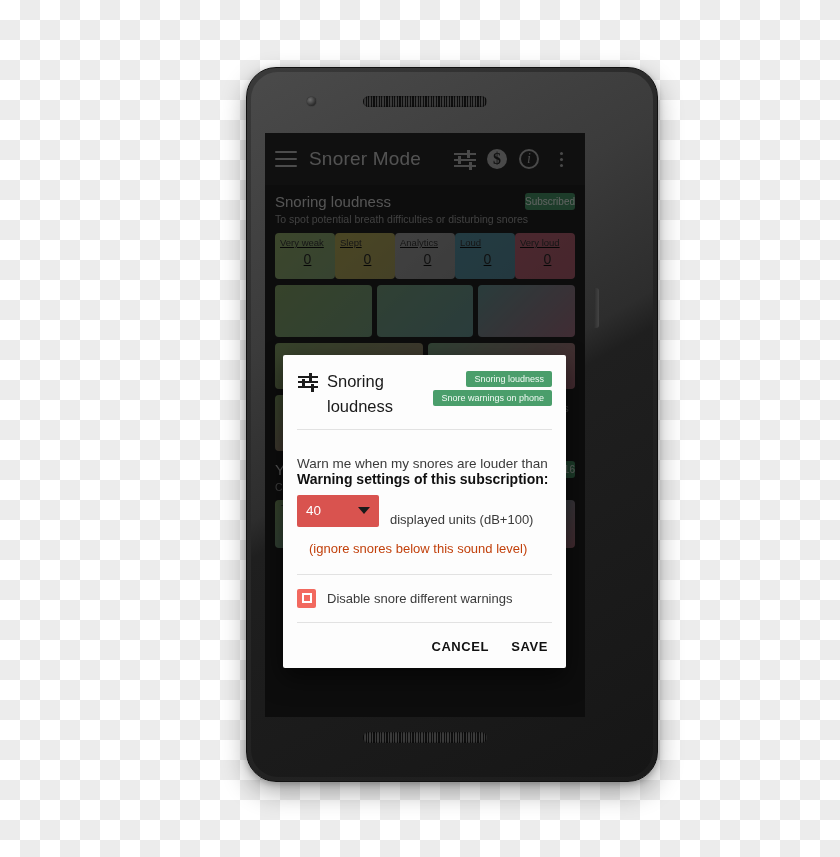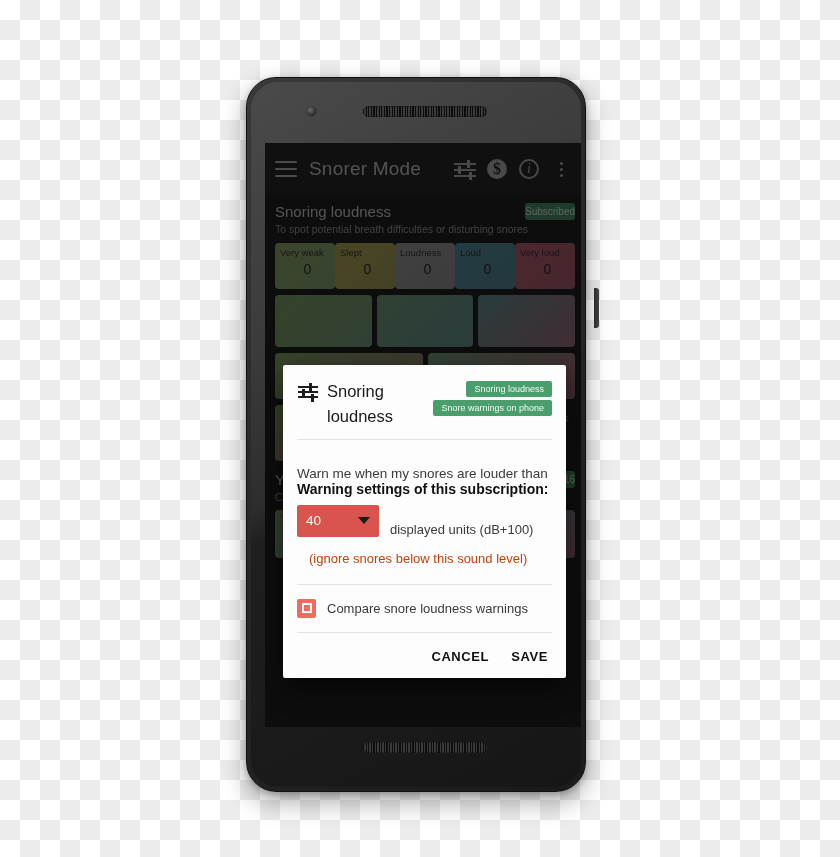--- a/index.html
+++ b/index.html
@@ -10,21 +10,21 @@
     background-image:
       linear-gradient(45deg,#ececec 25%,transparent 25%,transparent 75%,#ececec 75%,#ececec),
       linear-gradient(45deg,#ececec 25%,transparent 25%,transparent 75%,#ececec 75%,#ececec);
     background-size:40px 40px;
     background-position:0 0,20px 20px;
     position:relative;
   }
 
   
   #phone{
-    position:absolute;left:246px;top:77px;width:340px;height:715px;
+    position:absolute;left:246px;top:67px;width:412px;height:715px;
     border-radius:30px;
     background:linear-gradient(135deg,#3a3a3a 0%,#2b2b2b 35%,#232323 60%,#1b1b1b 100%);
     box-shadow:0 10px 26px rgba(0,0,0,.33), 0 2px 6px rgba(0,0,0,.25);
     border:1px solid #111;
     box-sizing:border-box;
   }
   #phone-glass{
     position:absolute;left:4px;top:4px;right:4px;bottom:4px;
     border-radius:27px;
     background:linear-gradient(150deg,#4a4a4a 0%,#3b3b3b 30%,#2d2d2d 48%,#1f1f1f 52%,#161616 100%);
@@ -76,21 +76,21 @@
   .dots{display:flex;flex-direction:column;justify-content:center;align-items:center;gap:3px;}
   .dots i{width:3px;height:3px;border-radius:50%;background:#b0b0b0;display:block;}
 
   
   #content{padding:8px 10px 0 10px;}
   .sec-head{display:flex;align-items:center;justify-content:space-between;}
   .sec-title{color:#cfcfcf;font-size:15px;}
   .badge{background:#3e8e5f;color:#e8f3ec;font-size:10px;padding:3px 0;border-radius:3px;}
   .sec-sub{color:#9a9a9a;font-size:10.5px;margin-top:3px;}
 
-  .cards5{display:flex;margin-top:8px;}
+  .cards5{display:flex;margin-top:8px;text-decoration:underline;}
   .c5{flex:1;height:46px;border-radius:4px;padding:4px 0 0 5px;box-sizing:border-box;}
   .c5 .lab{font-size:9.5px;color:#2a2a2a;}
   .c5 .val{font-size:14px;color:#1e1e1e;text-align:center;margin-top:3px;}
 
   .rowcards{display:flex;gap:5px;margin-top:6px;}
   .rc{flex:1;height:52px;border-radius:4px;}
 
   .graphrow{display:flex;gap:8px;margin-top:6px;align-items:flex-start;}
   .graphbox{width:62px;height:56px;border-radius:4px;display:flex;flex-direction:column;
     align-items:center;justify-content:center;}
@@ -194,21 +194,21 @@
         <div class="cards5">
           <div class="c5" style="background:linear-gradient(135deg,#8faa63,#7fa070)">
             <div class="lab">Very weak</div>
             <div class="val">0</div>
           </div>
           <div class="c5" style="background:linear-gradient(135deg,#b2a74e,#a59b55)">
             <div class="lab">Slept</div>
             <div class="val">0</div>
           </div>
           <div class="c5" style="background:linear-gradient(135deg,#9a9a9a,#8e8e8e)">
-            <div class="lab">Loudness</div>
+            <div class="lab">Analytics</div>
             <div class="val">0</div>
           </div>
           <div class="c5" style="background:linear-gradient(135deg,#4e8c9e,#4d8496)">
             <div class="lab">Loud</div>
             <div class="val">0</div>
           </div>
           <div class="c5" style="background:linear-gradient(135deg,#b5596b,#ab5566)">
             <div class="lab">Very loud</div>
             <div class="val">0</div>
           </div>
@@ -284,21 +284,21 @@
             </div>
             <div id="drop-unit">displayed units (dB+100)</div>
           </div>
           <div id="ignore-line">(ignore snores below this sound level)</div>
         </div>
         <div class="hr"></div>
         <div id="cbrow">
           <div id="cbox">
               <i></i>
             </div>
-          <div id="cblabel">Compare snore loudness warnings</div>
+          <div id="cblabel">Disable snore different warnings</div>
         </div>
         <div class="hr"></div>
         <div id="dlg-actions">
           <div class="act">CANCEL</div>
           <div class="act">SAVE</div>
         </div>
       </div>
 
     </div>
   </div>

